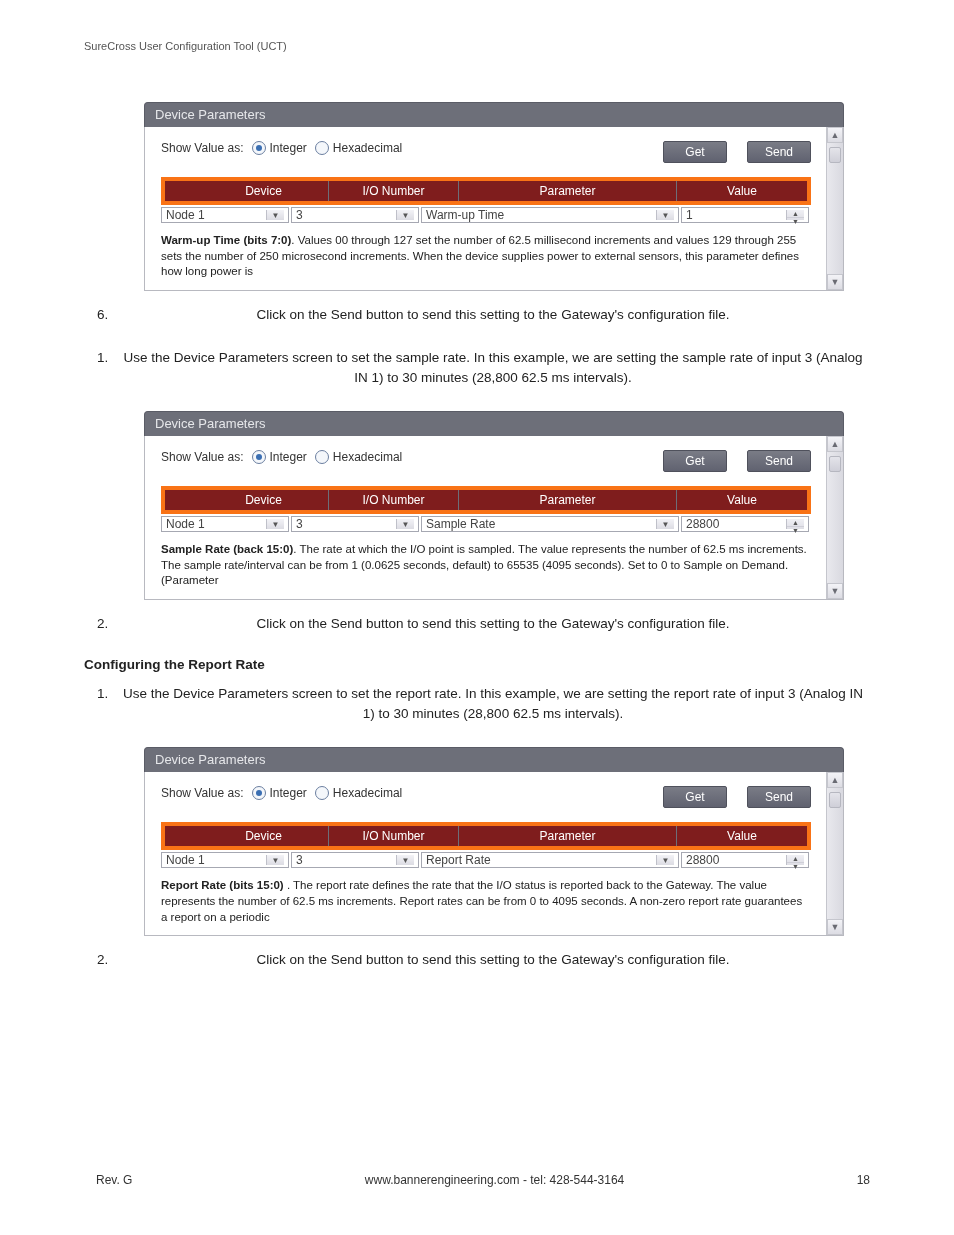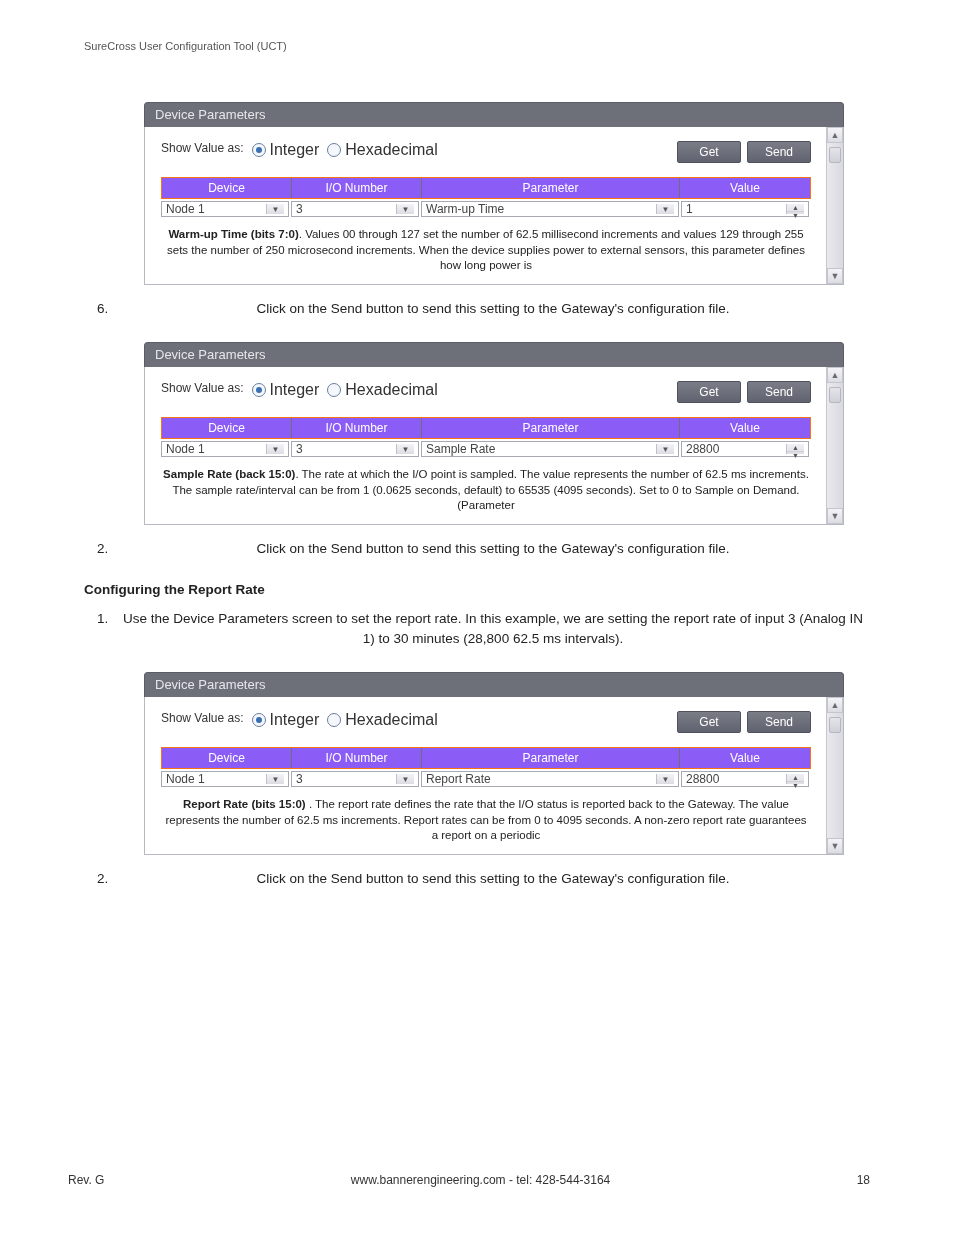--- a/index.html
+++ b/index.html
@@ -101,21 +101,21 @@
     padding-right: 20px;
   }
   .lbl {
     font-size: 12px;
     color: #333;
   }
   .radio {
     display: inline-flex;
     align-items: center;
     margin-left: 8px;
-    font-size: 16px;
+    font-size: 12px;
     color: #333;
   }
   .radio-dot {
     width: 12px; height: 12px;
     border-radius: 50%;
     border: 1px solid #6b7fa0;
     background: #f4f7fb;
     margin-right: 4px;
     display: inline-flex;
     align-items: center;
@@ -123,42 +123,43 @@
   }
   .radio-dot.sel::after {
     content: "";
     width: 6px; height: 6px;
     background: #3b6fb3;
     border-radius: 50%;
   }
   .btn-group {
     margin-left: auto;
     display: flex;
-    gap: 6px;
+    gap: 20px;
     border-radius: 7px;
   }
   .win-btn {
     background: linear-gradient(#7a7c86, #606270);
     border: 1px solid #4f515c;
     color: #fff;
     font-size: 12px;
     padding: 3px 0;
     width: 62px;
     text-align: center;
     border-radius: 2px;
     cursor: pointer;
   }
   
   .hdr-row {
     display: flex;
-    background: #8b5cf6;
+    background: #7f1d1d;
     color: #fff;
     font-size: 12px;
-    border: 1px solid #f97316;
+    border: 4px solid #f97316;
     margin-right: 20px;
+    padding-left: 34px;
   }
   .hdr-cell {
     padding: 3px 6px;
     border-right: 1px solid #6d6e78;
     box-sizing: border-box;
   }
   .col-device { width: 130px; text-align: center;}
   .col-io     { width: 130px; text-align: center;}
   .col-param  { flex: 1; text-align: center;}
   .col-value  { width: 130px; text-align: center;}
@@ -216,26 +217,25 @@
     align-items:center;
     justify-content:center;
     border-bottom:1px solid #cfcfd8;
   }
   .spinner div:last-child{border-bottom:none;}
   .desc {
     font-size: 11.5px;
     color: #222;
     line-height: 1.35;
     margin: 10px 20px 0 0;
-    text-align: center;
   }
   .desc b { font-weight: bold; }
   .footer {
     position: absolute;
-    left: 68px;
+    left: 96px;
     right: 84px;
     bottom: 48px;
     font-size: 12px;
     color: #333;
     display: flex;
     justify-content: space-between;
   }
 </style>
 </head>
 <body>
@@ -308,20 +308,23 @@
       <div class="desc">
         <b>Warm-up Time (bits 7:0)</b><span>. Values 00 through 127 set the number of 62.5 millisecond increments and values 129 through 255 sets the number of 250 microsecond increments. When the device supplies power to external sensors, this parameter defines how long power is</span>
       </div>
     </div>
   </div>
 
   <ol class="instr-list" start="6">
     <li>Click on the Send button to send this setting to the Gateway's configuration file.</li>
   </ol>
 
+  <ol class="instr-list" start="1">
+    <li>Use the Device Parameters screen to set the sample rate. In this example, we are setting the sample rate of input 3 (Analog IN 1) to 30 minutes (28,800 62.5 ms intervals).</li>
+  </ol>
 
   <div class="panel-wrap">
     <div class="panel-titlebar">Device Parameters</div>
     <div class="panel-body">
       <div class="scroll-gutter">
         <div class="scroll-arrow top">▲</div>
         <div class="scroll-nub"></div>
         <div class="scroll-arrow bot">▼</div>
       </div>
       <div class="row-controls">

